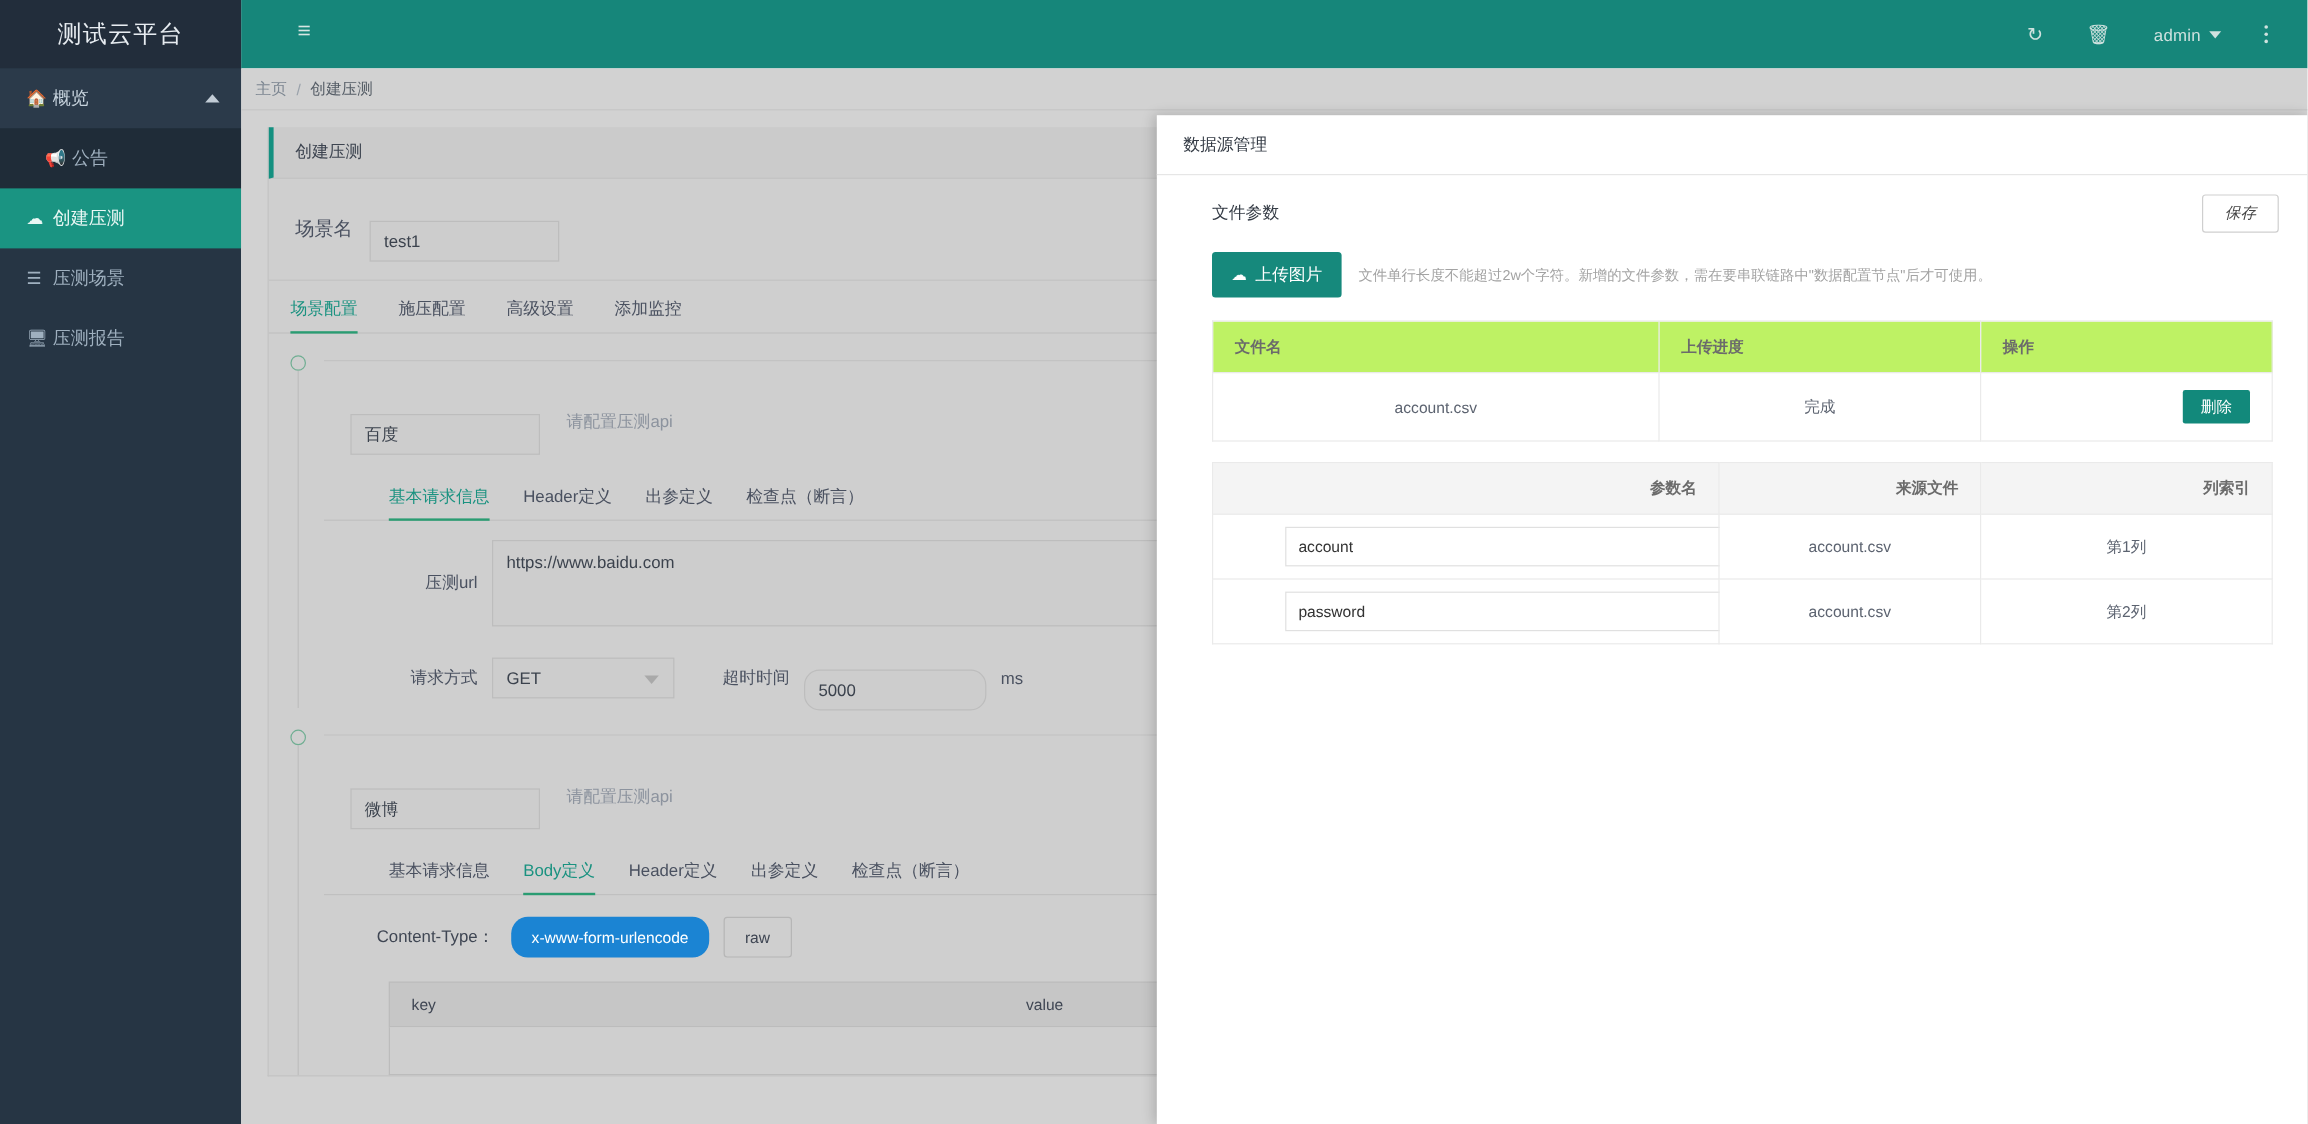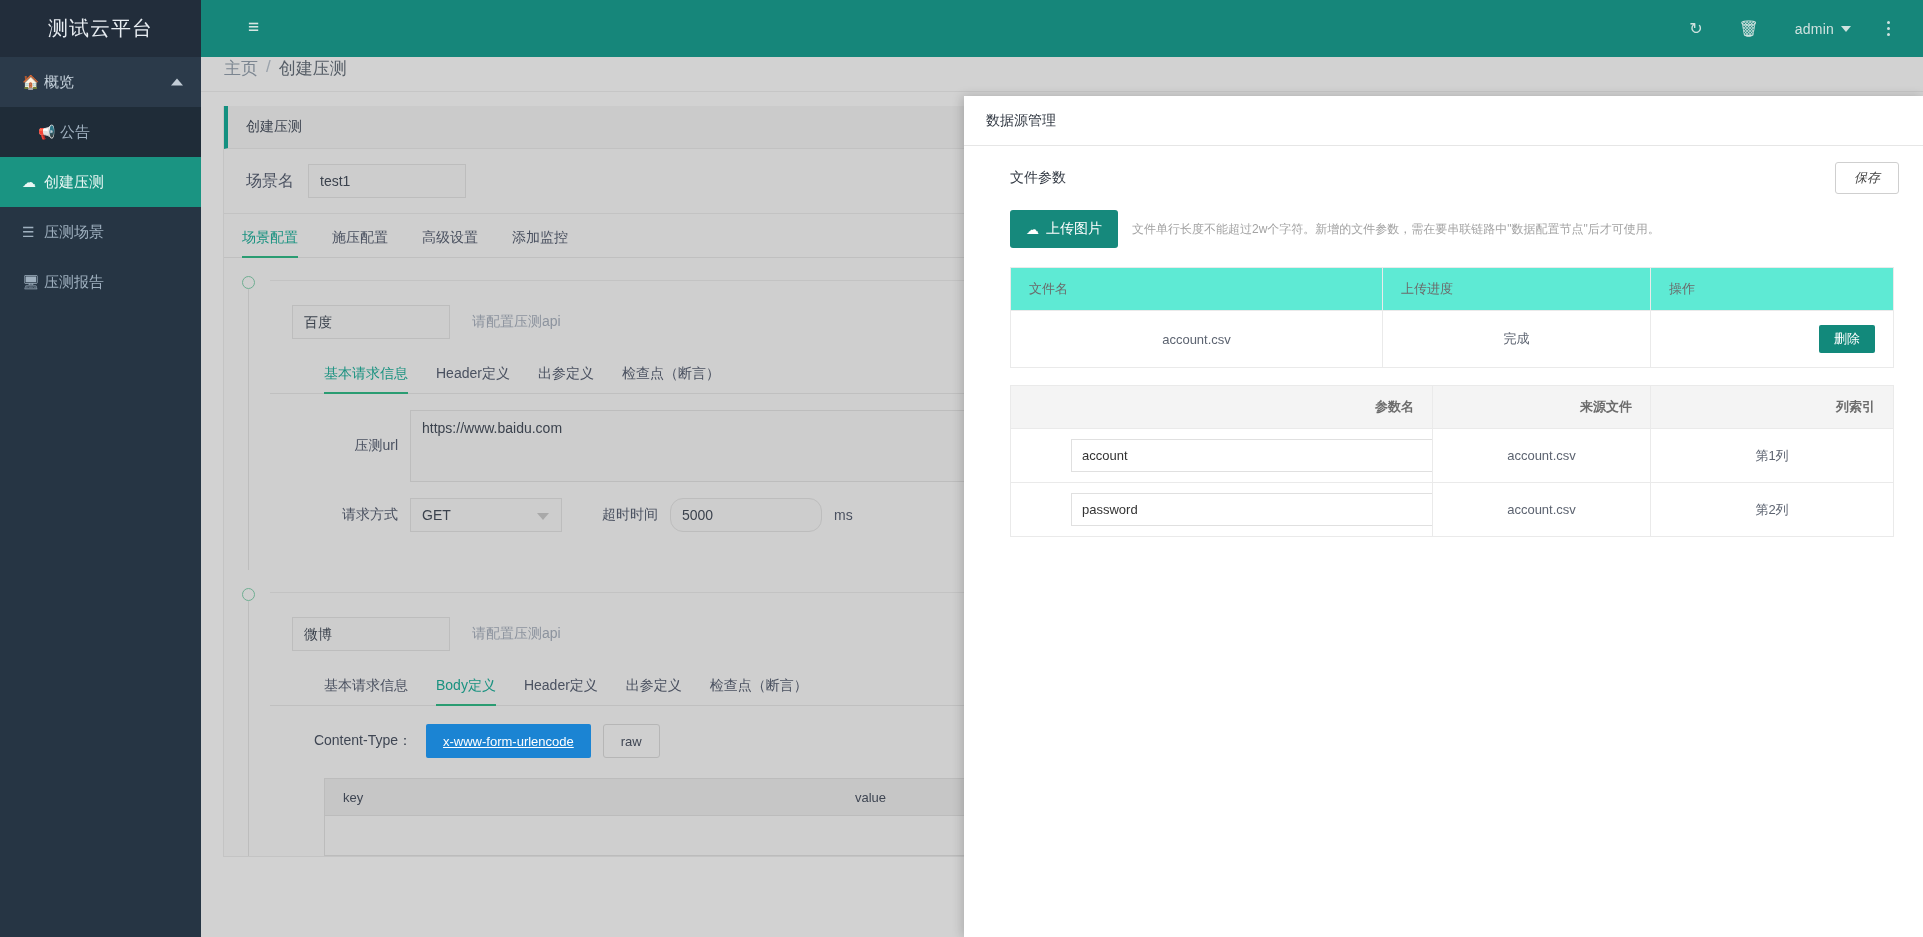--- a/index.html
+++ b/index.html
@@ -57,42 +57,42 @@
   }
   .dots { display: flex; flex-direction: column; gap: 3px; }
   .dots i { width: 3px; height: 3px; background: #cfe2df; display: block; border-radius: 50%; }
 
   
   .page {
     position: absolute; left: 201px; top: 57px; right: 0; bottom: 0;
     background: #d2d2d2;
   }
   .breadcrumb {
-    height: 35px; display: flex; padding-left: 23px;
-    font-size: 17px; color: #7b8590; gap: 8px;
+    height: 35px; display: flex; align-items: center; padding-left: 12px;
+    font-size: 13px; color: #7b8590; gap: 8px;
     border-bottom: 1px solid #c6c6c6;
   }
   .breadcrumb .sep { color: #9aa2ab; }
   .breadcrumb .cur { color: #555d66; }
 
   .panel {
     margin: 14px 0 0 22px; background: #cfcfcf;
     border: 1px solid #c4c4c4; border-top: none;
     width: 1690px;
   }
   .panel-head {
     height: 43px; display: flex; align-items: center; padding-left: 18px;
     font-size: 14px; color: #3d4450; background: #cbcbcb;
     border-left: 4px solid #149080; border-bottom: 1px solid #c2c2c2;
   }
   .form-row { padding: 15px 0 15px 0; display: flex; align-items: center; border-bottom: 1px solid #c3c3c3; }
   .lbl { width: 70px; text-align: right; font-size: 16px; color: #4a5160; margin-right: 14px; }
   .inp {
     height: 34px; border: 1px solid #bdbdbd; background: #cdcdcd;
-    padding: 0 11px; font-size: 14px; color: #3b424d; line-height: 32px;
+    padding: 0 11px; font-size: 14px; color: #3b424d; line-height: 32px; margin-top: 20px;
   }
 
   .tabs {
     display: flex; align-items: flex-end; height: 44px;
     padding-left: 18px; gap: 34px; border-bottom: 1px solid #c0c0c0;
   }
   .tab { font-size: 14px; color: #4a5160; padding-bottom: 10px; position: relative; }
   .tab.active { color: #1a9280; }
   .tab.active::after {
     content: ""; position: absolute; left: 0; right: 0; bottom: -1px; height: 2px; background: #2a9c72;
@@ -132,21 +132,21 @@
   .select .sarrow {
     position: absolute; right: 12px; top: 14px; width: 0; height: 0;
     border-left: 6px solid transparent; border-right: 6px solid transparent; border-top: 7px solid #a9a9a9;
   }
   .unit { font-size: 14px; color: #4a5160; margin-left: 12px; }
 
   .ct-row { display: flex; align-items: center; padding: 18px 0 0 0; }
   .ct-lbl { width: 142px; text-align: right; font-size: 14px; color: #3f4653; margin-right: 14px; }
   .btn-blue {
     background: #1b84d3; color: #fff; font-size: 13px; height: 34px;
-    padding: 0 17px; display: flex; align-items: center; border-radius: 2px; text-decoration: underline;
+    padding: 0 17px; display: flex; align-items: center; border-radius: 14px;
   }
   .btn-ghost {
     border: 1px solid #b6b6b6; color: #3f4653; font-size: 13px; height: 34px;
     padding: 0 17px; display: flex; align-items: center; margin-left: 12px; border-radius: 3px; background: #cfcfcf;
   }
   .kv-head {
     margin: 20px 0 0 54px; display: flex; height: 38px; align-items: center;
     background: #c6c6c6; border: 1px solid #bcbcbc; width: 1100px;
   }
   .kv-head span { font-size: 13px; color: #3f4653; }
@@ -176,21 +176,21 @@
   .btn-upload {
     background: #16897c; color: #fff; font-size: 14px; height: 38px;
     padding: 0 16px; display: flex; align-items: center; gap: 7px; border-radius: 3px;
   }
   .cloud-ico { font-size: 13px; }
   .upload-hint { font-size: 12px; color: #a3a3a3; margin-left: 14px; }
 
   table { border-collapse: collapse; }
   .tbl { margin: 19px 0 0 46px; width: 884px; border: 1px solid #eaeaea; }
   .tbl th {
-    background: #5eead4; font-weight: normal; font-size: 13px; color: #6b6b6b;
+    background: #bef264; font-weight: bold; font-size: 13px; color: #6b6b6b;
     text-align: left; padding: 12px 18px; border: 1px solid #eaeaea;
   }
   .tbl td {
     font-size: 13px; color: #5c6370; text-align: center; padding: 14px 18px;
     border: 1px solid #eaeaea; background: #fff;
   }
   .tbl td.act { text-align: right; }
   .btn-del {
     background: #12897b; color: #fff; font-size: 13px; height: 28px;
     padding: 0 15px; display: inline-flex; align-items: center; border-radius: 2px;

